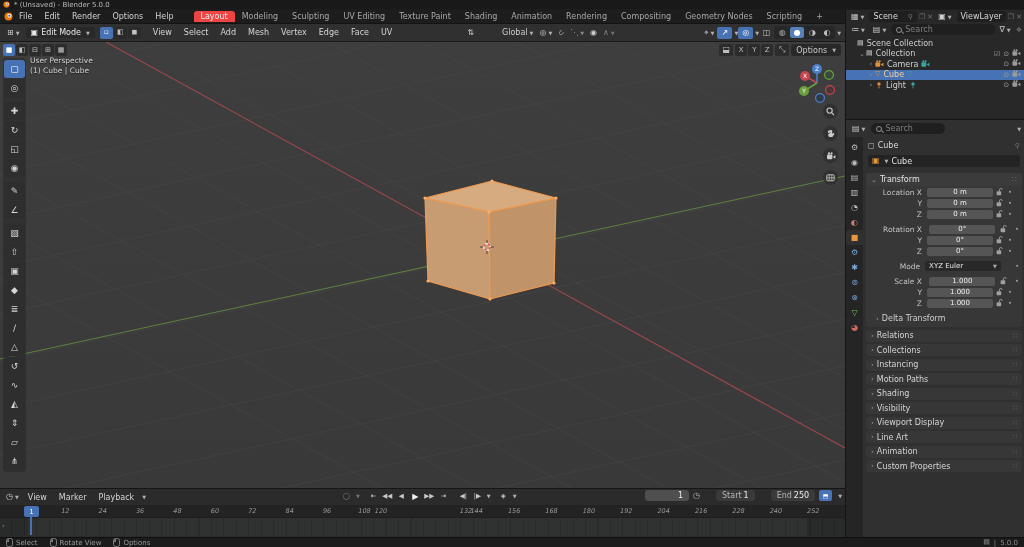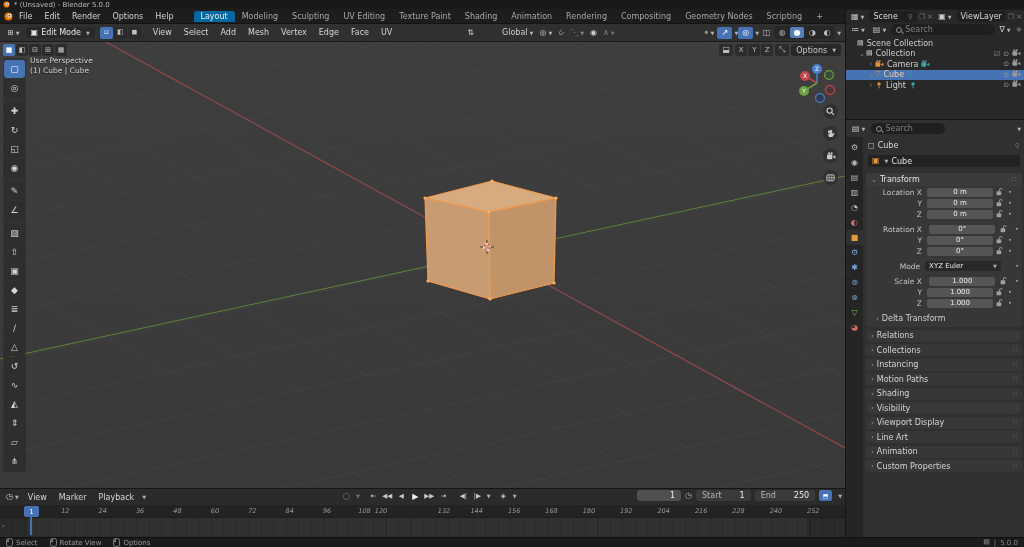--- a/index.html
+++ b/index.html
@@ -12,21 +12,21 @@
   .caret{font-size:5px;color:#b0b0b0;margin-left:2px;}
   .sp{flex:1;}
   
   #titlebar{left:0;top:0;width:1024px;height:9px;background:#191919;display:flex;align-items:center;padding-left:3px;box-sizing:border-box;}
   #titlebar .t{font-size:7px;color:#b9b9b9;margin-left:4px;white-space:nowrap;}
   
   #menubar{left:0;top:9px;width:1024px;height:15px;background:#1d1d1d;display:flex;align-items:center;box-sizing:border-box;padding-left:4px;border-bottom:1px solid #141414;}
   .tmenu{padding:0 6px;color:#d2d2d2;}
   #workspaces{display:flex;margin-left:14px;}
   .ws{padding:1px 7px;color:#a8a8a8;border-radius:3px 3px 0 0;white-space:nowrap;}
-  .ws.active{background:#0369a1;color:#ececec;}
+  .ws.active{background:#ef4444;color:#ececec;}
   .wsadd{padding:0 7px;color:#a8a8a8;}
   
   #vheader{left:0;top:24px;width:845px;height:18px;background:#303030;display:flex;align-items:center;box-sizing:border-box;padding:0 4px;border-bottom:1px solid #1a1a1a;}
   .hbtn{display:inline-flex;align-items:center;padding:1px 3px;border-radius:2px;color:#cfcfcf;}
   .pill{background:#282828;border-radius:3px;padding:1px 5px;display:inline-flex;align-items:center;gap:3px;}
   .selmode{display:flex;gap:1px;margin-left:5px;}
   .selmode .sm{width:13px;height:12px;background:#2a2a2a;border-radius:2px;display:flex;align-items:center;justify-content:center;color:#c2c2c2;font-size:7px;}
   .selmode .sm.active{background:#4772b3;color:#fff;}
   .vmenu{padding:0 6px;color:#d6d6d6;}
   .tgl{width:15px;height:12px;border-radius:2px;display:inline-flex;align-items:center;justify-content:center;color:#bdbdbd;font-size:8px;}
@@ -90,21 +90,21 @@
   .cpanel .grip{margin-left:auto;color:#6e6e6e;font-size:7px;}
   .exp{color:#9c9c9c;font-size:7px;}
   
   #timeline{left:0;top:488px;width:845px;height:49px;background:#2b2b2b;border-top:1px solid #161616;box-sizing:border-box;}
   #thdr{position:relative;height:16px;display:flex;align-items:center;padding-left:3px;}
   #transport{position:absolute;left:340px;top:1px;display:flex;align-items:center;gap:1px;}
   .tpbtn{min-width:11px;height:12px;display:flex;align-items:center;justify-content:center;color:#c9c9c9;font-size:6.5px;padding:0 1px;border-radius:2px;}
   .tpbtn.play{color:#f0f0f0;font-size:8px;}
   #tright{position:absolute;right:3px;top:1px;display:flex;align-items:center;gap:4px;}
   .frfield{width:44px;height:11px;background:#4f4f4f;border-radius:3px;color:#f0f0f0;display:flex;align-items:center;justify-content:flex-end;padding:0 6px;box-sizing:border-box;}
-  .sefield{height:11px;background:#3a3a3a;border-radius:3px;display:flex;align-items:center;padding:0 6px;gap:18px;color:#b5b5b5;}
+  .sefield{height:11px;background:#3a3a3a;border-radius:3px;display:flex;align-items:center;padding:0 6px;gap:2px;color:#b5b5b5;margin-left:12px;}
   .sefield .v{color:#ececec;}
   #ruler{position:absolute;left:0;top:16px;width:845px;height:12px;background:#232323;}
   .tick{position:absolute;top:2px;transform:translateX(-50%);color:#9a9a9a;font-size:6.5px;font-style:italic;}
   #tracks{position:absolute;left:0;top:28px;width:845px;height:18px;
     background:repeating-linear-gradient(90deg,#303131 0px,#303131 11.4px,#2a2b2b 11.4px,#2a2b2b 12.47px);
     border-top:1px solid #1e1e1e;}
   #tracks .dim{position:absolute;top:0;height:18px;background:rgba(0,0,0,.14);}
   #playhead{position:absolute;left:24px;top:17px;width:15px;height:11px;background:#4772b3;border-radius:2px;color:#fff;display:flex;align-items:center;justify-content:center;font-size:7px;}
   #phline{position:absolute;left:30px;top:28px;width:1.5px;height:18px;background:#4772b3;}
   
@@ -897,21 +897,21 @@
         <span class="tick" style="left:65.3px">12</span>
         <span class="tick" style="left:102.7px">24</span>
         <span class="tick" style="left:140.1px">36</span>
         <span class="tick" style="left:177.5px">48</span>
         <span class="tick" style="left:214.9px">60</span>
         <span class="tick" style="left:252.3px">72</span>
         <span class="tick" style="left:289.7px">84</span>
         <span class="tick" style="left:327.1px">96</span>
         <span class="tick" style="left:364.5px">108</span>
         <span class="tick" style="left:381px">120</span>
-        <span class="tick" style="left:444px">132</span>
+        <span class="tick" style="left:466px">132</span>
         <span class="tick" style="left:476.7px">144</span>
         <span class="tick" style="left:514.1px">156</span>
         <span class="tick" style="left:551.5px">168</span>
         <span class="tick" style="left:588.9px">180</span>
         <span class="tick" style="left:626.3px">192</span>
         <span class="tick" style="left:663.7px">204</span>
         <span class="tick" style="left:701.1px">216</span>
         <span class="tick" style="left:738.5px">228</span>
         <span class="tick" style="left:775.9px">240</span>
         <span class="tick" style="left:813.3px">252</span>

